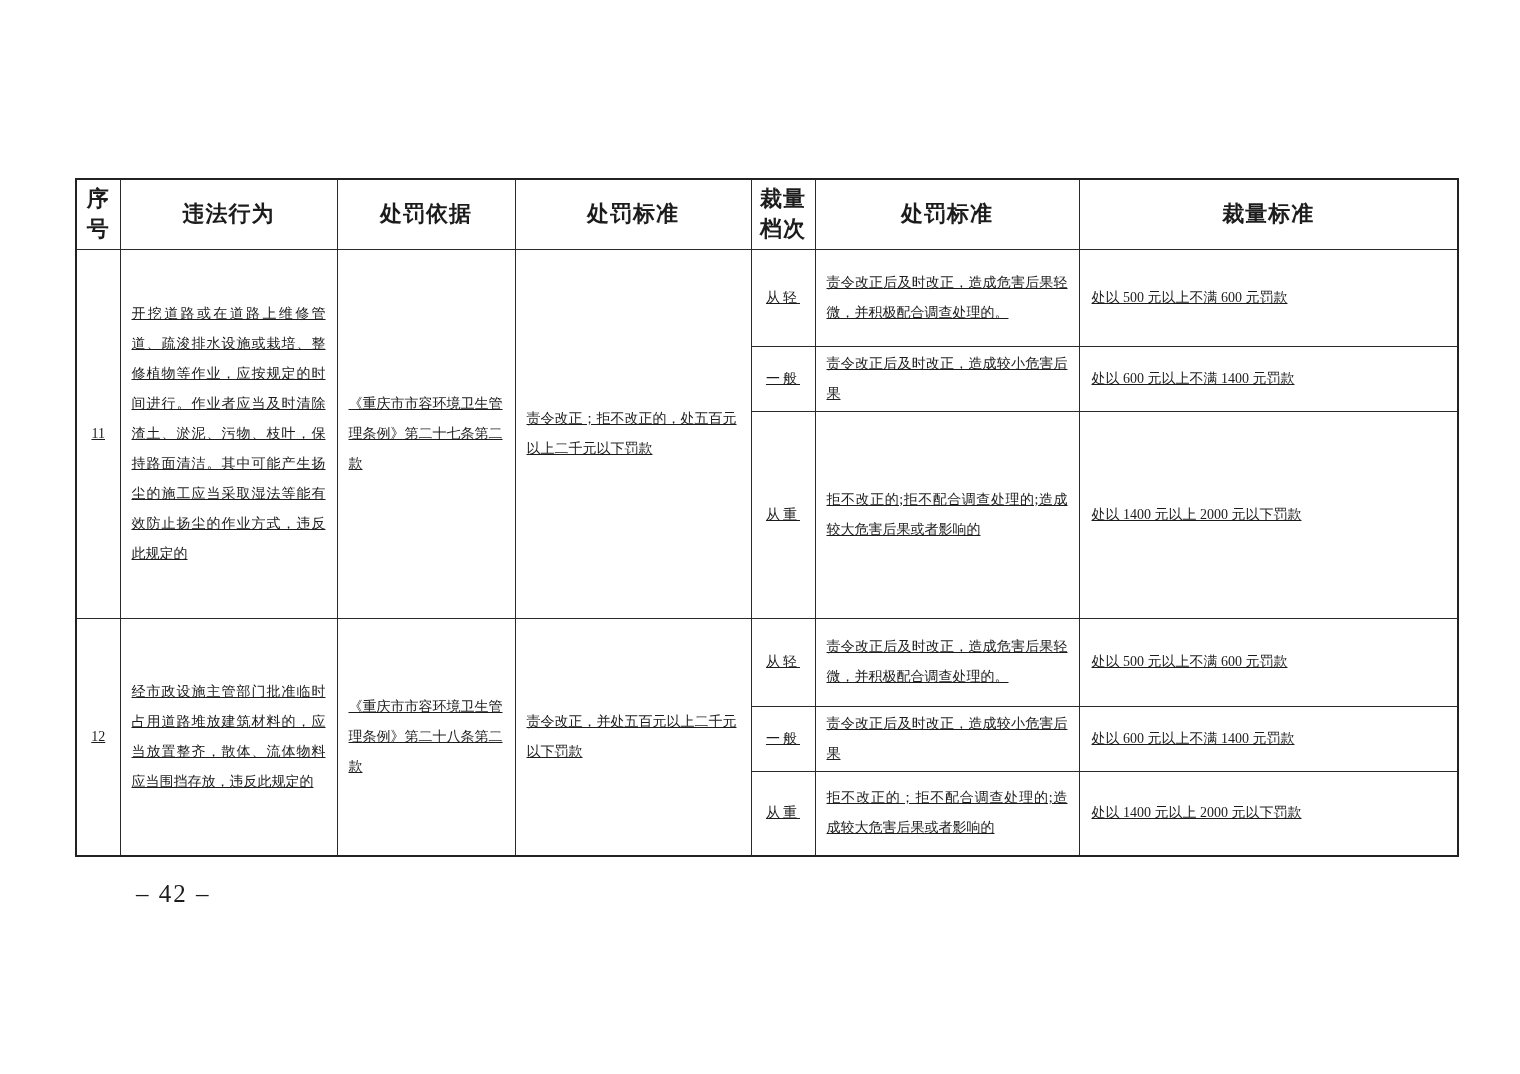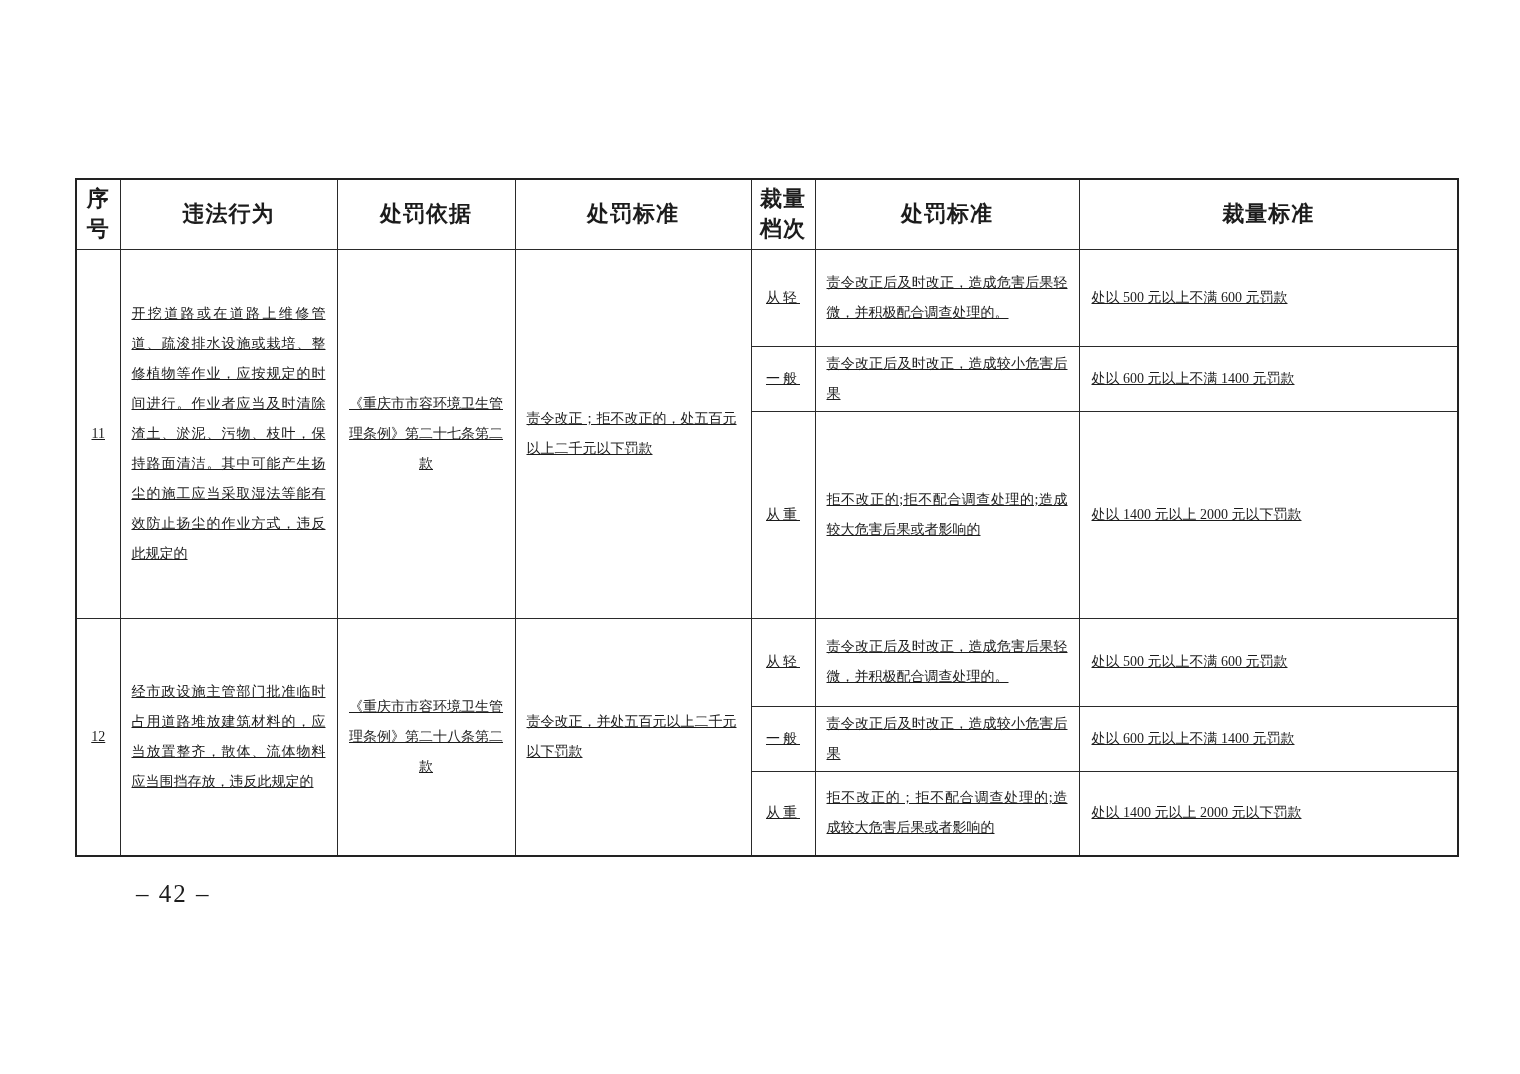--- a/index.html
+++ b/index.html
@@ -51,21 +51,21 @@
   .cell-no {
     text-align: center;
     font-size: 22px;
     font-family: "Liberation Serif", "DejaVu Serif", serif;
   }
   .cell-behavior {
     text-align: justify;
     padding: 4px 11px !important;
   }
   .cell-basis {
-    text-align: center;
+    text-align: left;
     padding: 4px 11px !important;
     margin-top: 18px;
   }
   .cell-standard {
     text-align: left;
     padding: 4px 11px !important;
   }
   .cell-level {
     text-align: center;
     letter-spacing: 3px;

